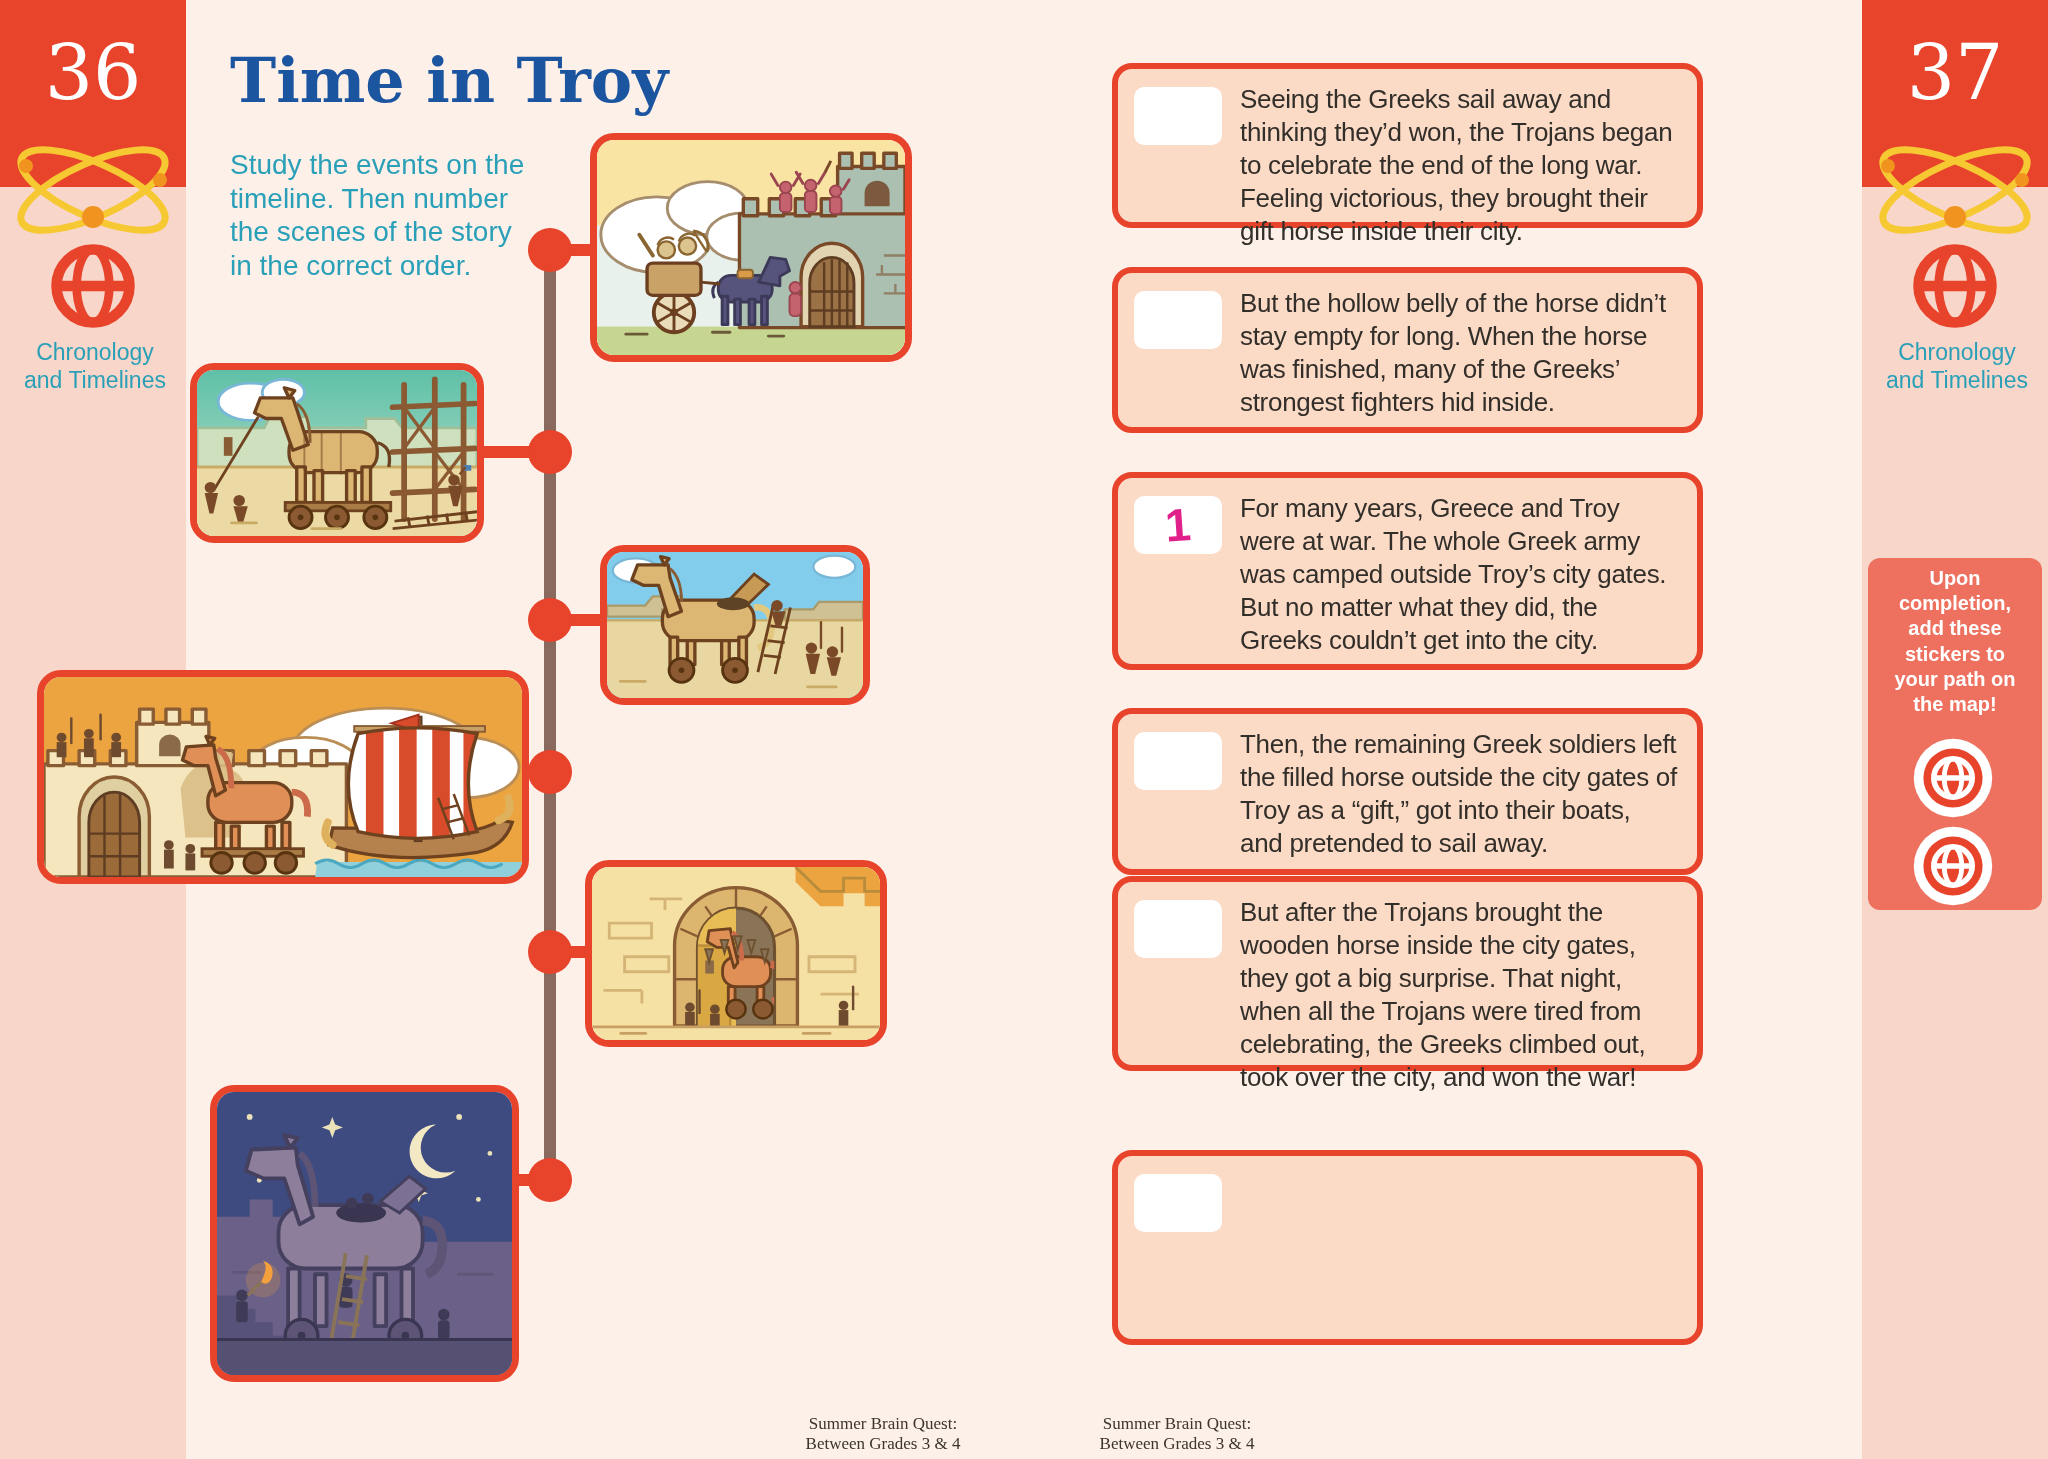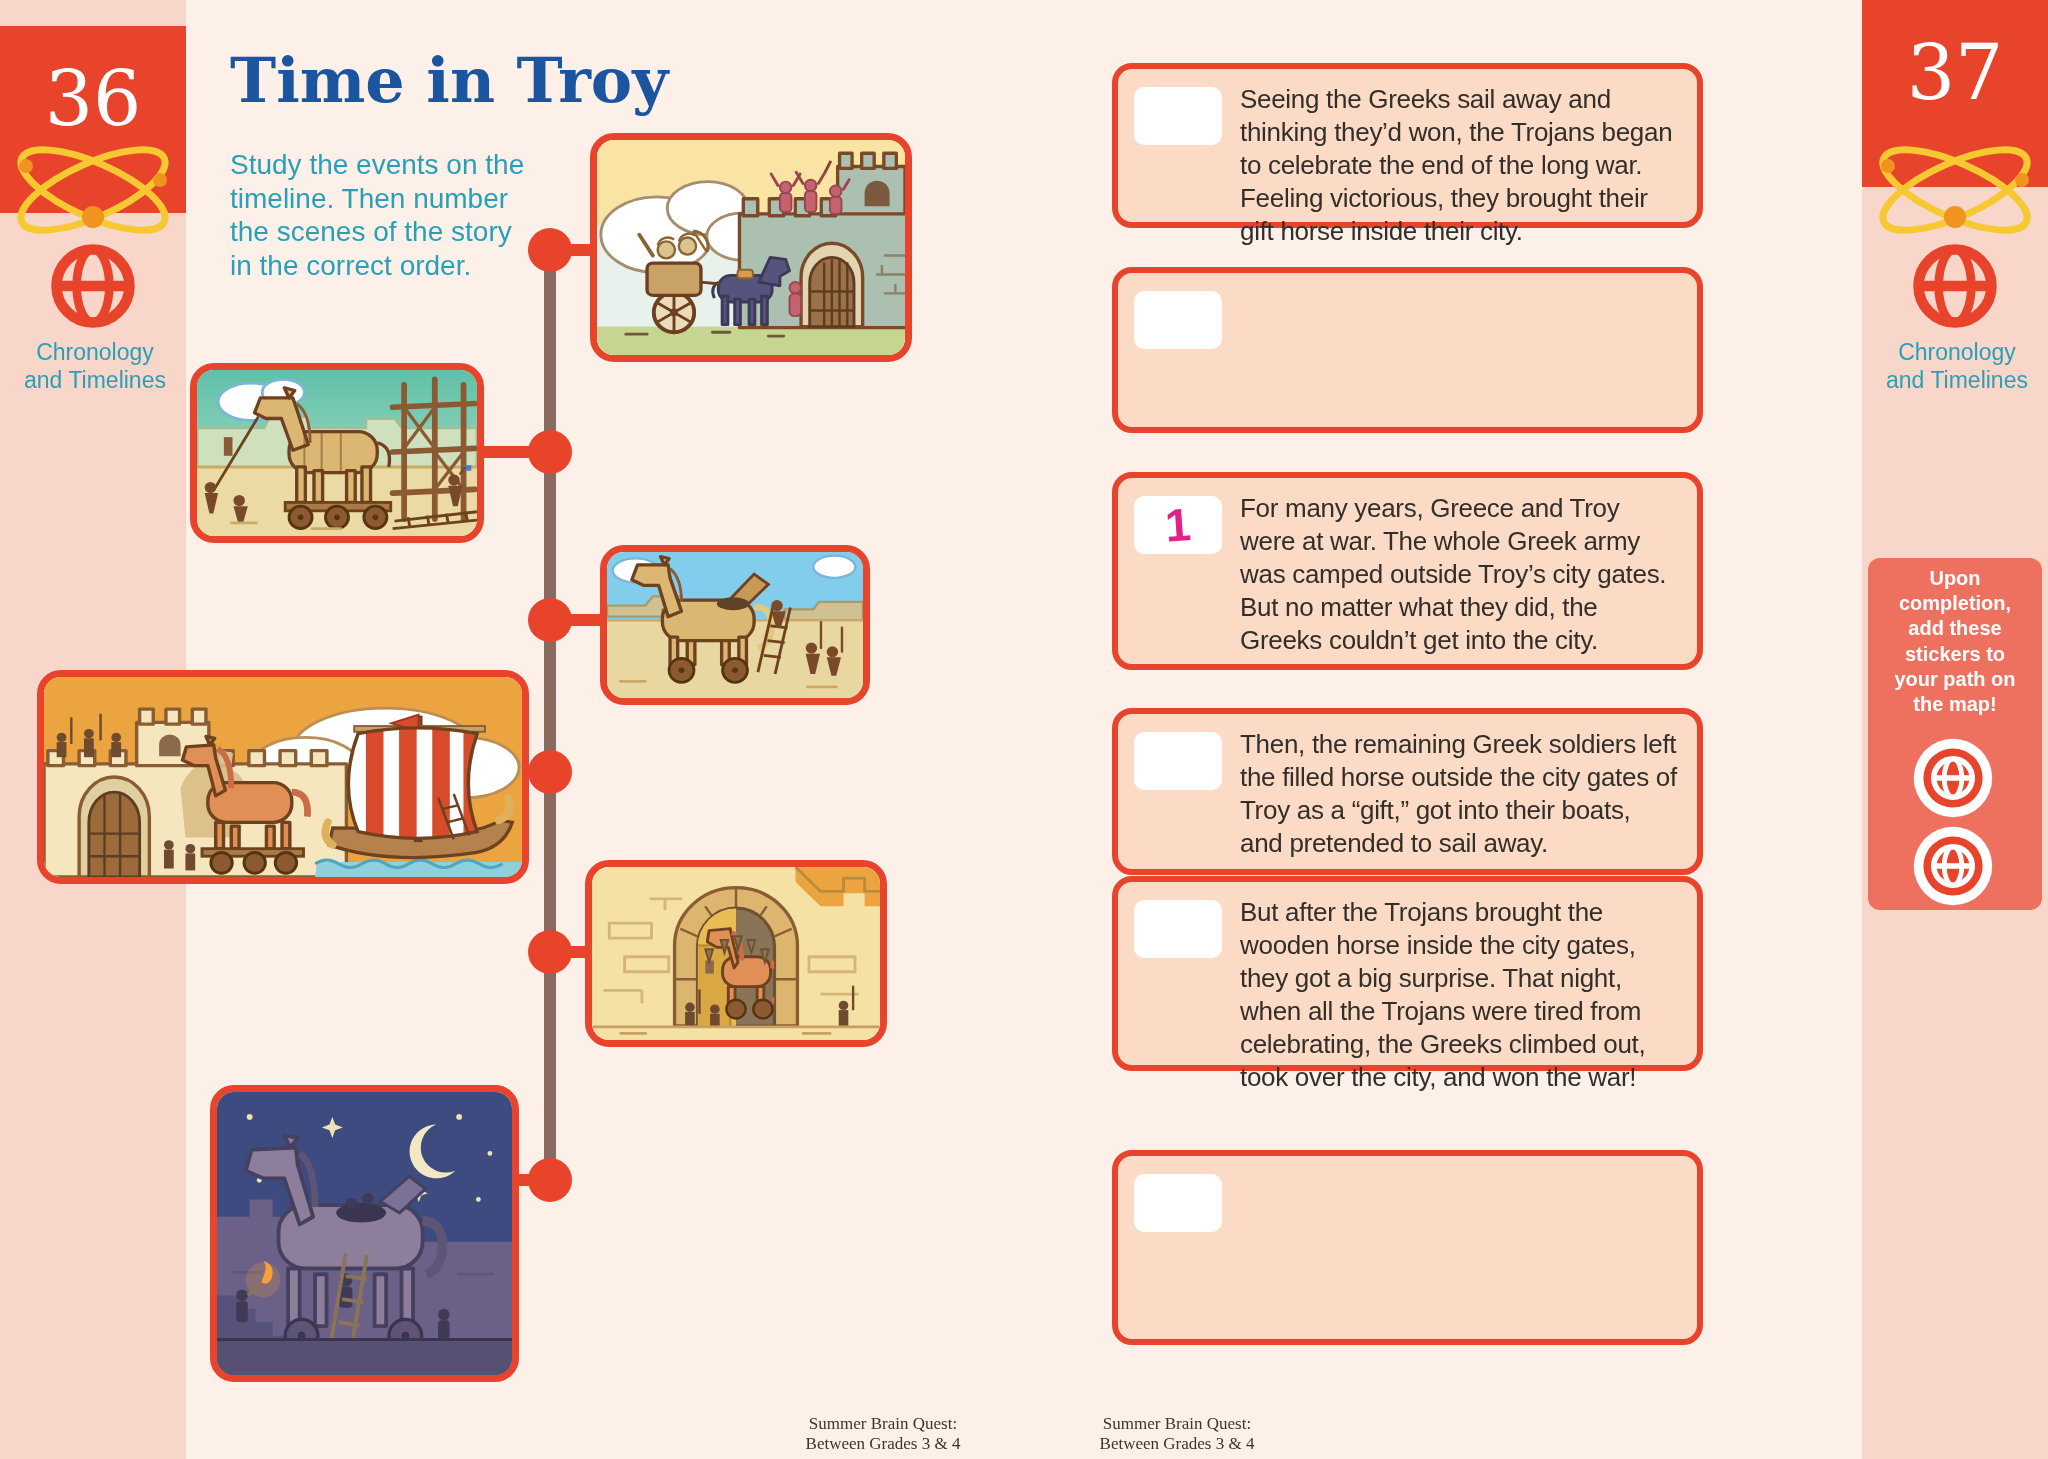--- a/index.html
+++ b/index.html
@@ -49,21 +49,21 @@
   
   .footer{position:absolute;top:1414px;font-family:"Liberation Serif", serif;
           font-size:17px;color:#3b352e;}
 </style>
 </head>
 <body>
 
 <div class="strip left"></div>
 <div class="strip right"></div>
 
-<div class="badge" style="left:0;margin-top:26px;">
+<div class="badge" style="left:0;">
   <div class="num">36</div>
 </div>
 <div class="iconbox" style="left:0;top:122px;height:140px;">
   <svg width="186" height="140" viewBox="0 0 186 140">
     <g fill="none" stroke="#f6c832" stroke-width="7">
       <ellipse cx="93" cy="68" rx="78" ry="27" transform="rotate(-24 93 68)"></ellipse>
       <ellipse cx="93" cy="68" rx="78" ry="27" transform="rotate(24 93 68)"></ellipse>
     </g>
     <circle cx="93" cy="95" r="11" fill="#f0941f"></circle>
     <circle cx="26" cy="44" r="7" fill="#f0941f"></circle>
@@ -587,20 +587,21 @@
 <div class="story" style="top:63px;height:165px;">
   <div class="answer">
       <span></span>
     </div>
   <div class="txt">Seeing the Greeks sail away and thinking they’d won, the Trojans began to celebrate the end of the long war. Feeling victorious, they brought their gift horse inside their city.</div>
 </div>
 <div class="story" style="top:267px;height:166px;">
   <div class="answer">
       <span></span>
     </div>
+  <div class="txt">But the hollow belly of the horse didn’t stay empty for long. When the horse was finished, many of the Greeks’ strongest fighters hid inside.</div>
 </div>
 <div class="story" style="top:472px;height:198px;">
   <div class="answer">
       <span>1</span>
     </div>
   <div class="txt">For many years, Greece and Troy were at war. The whole Greek army was camped outside Troy’s city gates. But no matter what they did, the Greeks couldn’t get into the city.</div>
 </div>
 <div class="story" style="top:708px;height:167px;">
   <div class="answer">
       <span></span>

